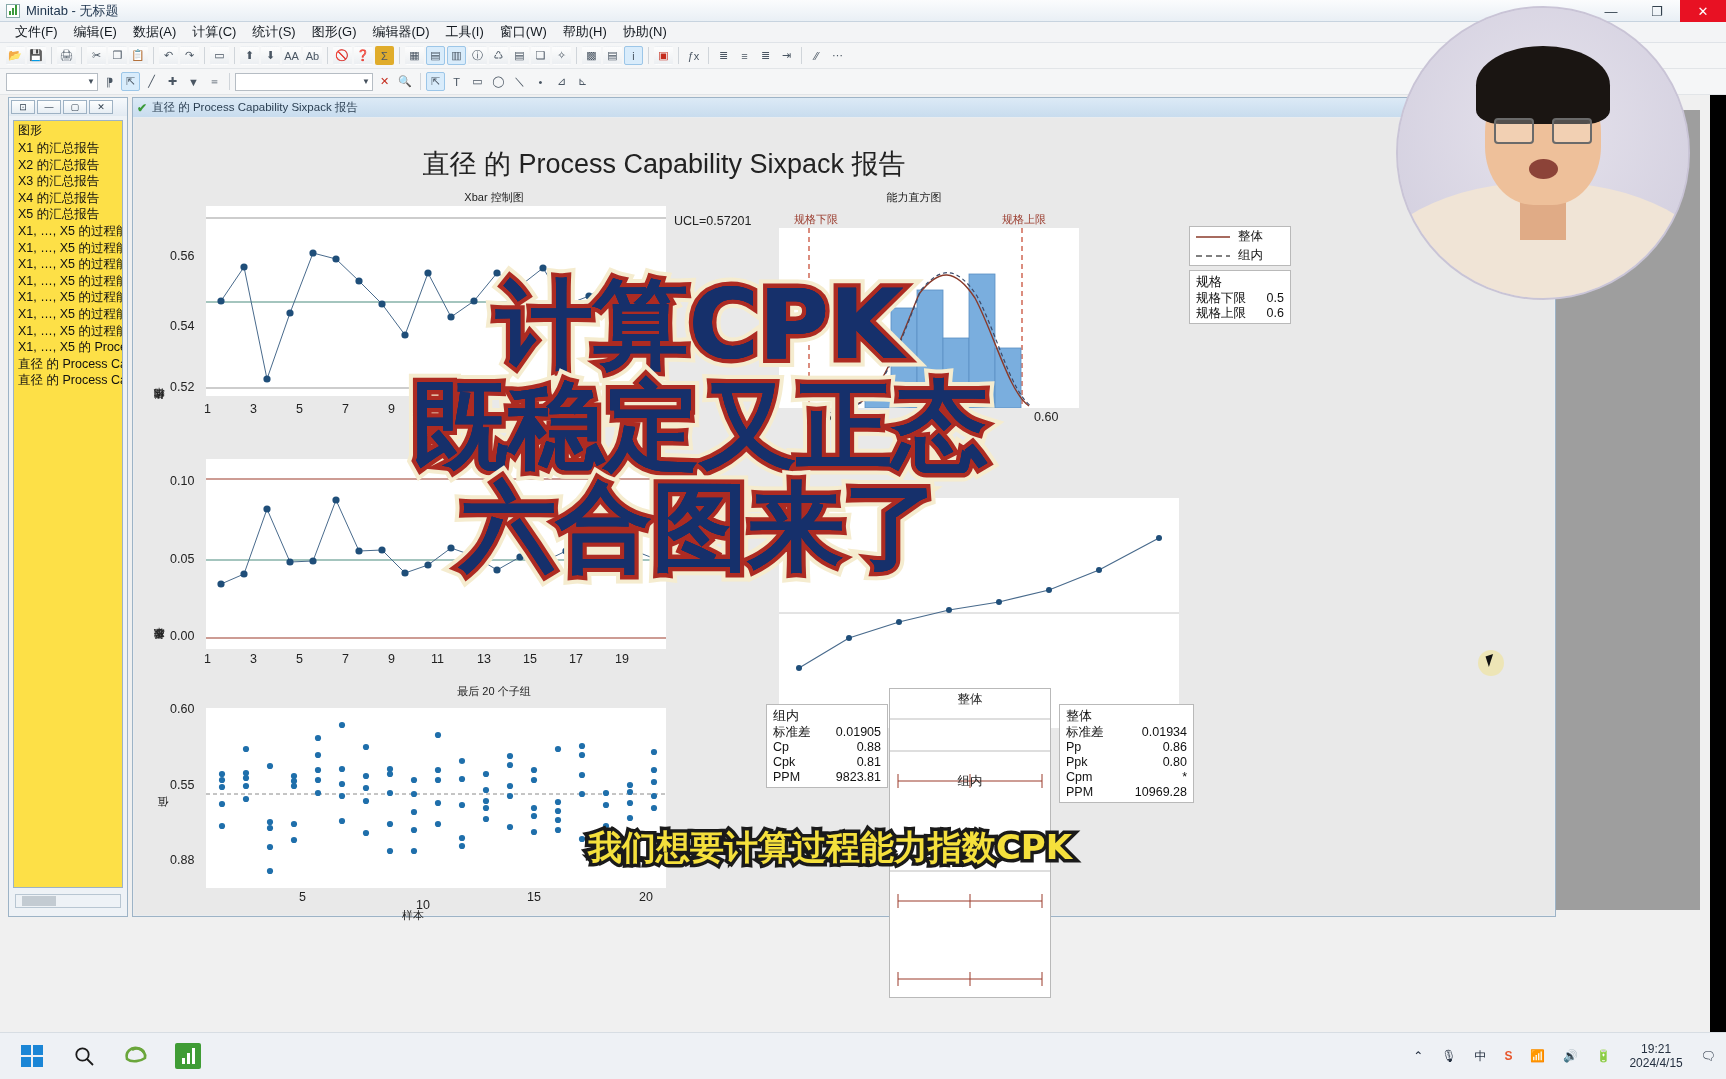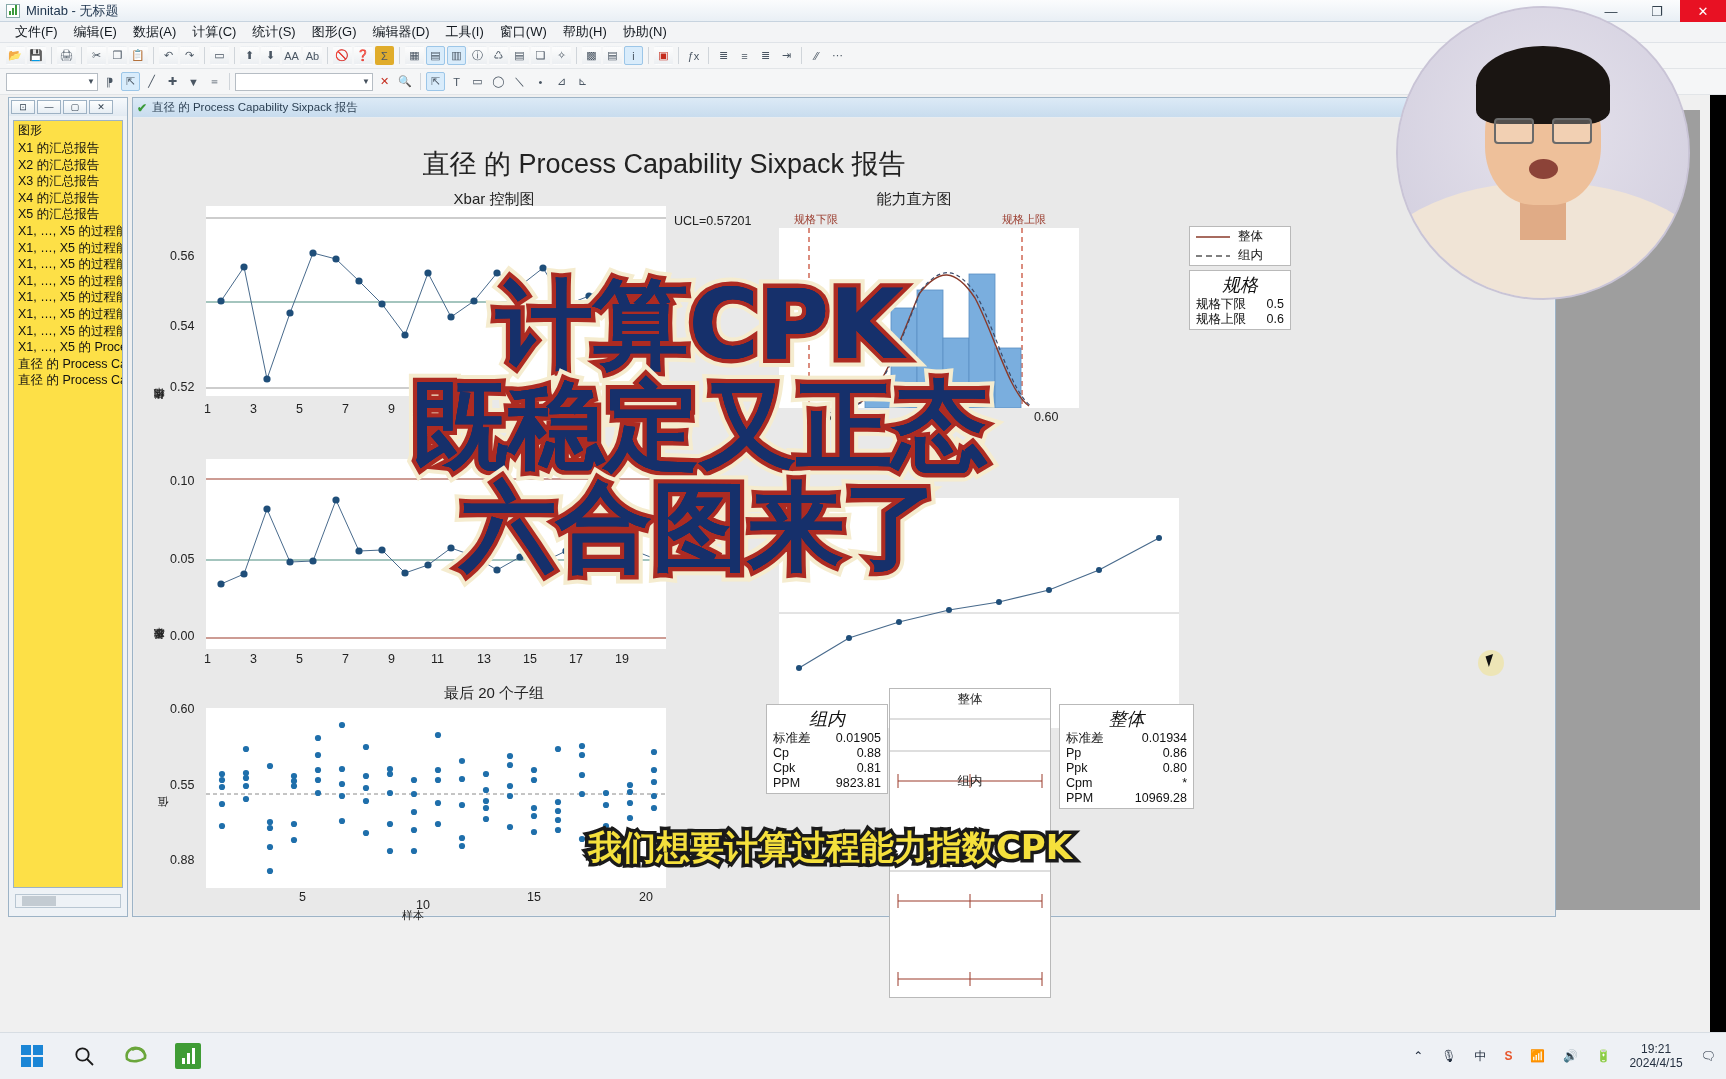--- a/index.html
+++ b/index.html
@@ -65,36 +65,36 @@
     background:#e9ecef; border:1px solid #9db3c6; }
   .gwin-title { height:19px; background:linear-gradient(#dceaf6,#c8dcee);
     display:flex; align-items:center; padding-left:4px; gap:5px; }
   .check { color:#3a9a3a; font-size:12px; font-weight:bold; }
   .gwin-title span.t { font-size:11.5px; color:#2b3f52; }
   .gwin-x { position:absolute; right:6px; top:2px; font-size:12px; color:#33414e; }
   .gcanvas { position:absolute; left:1px; top:20px; right:1px; bottom:1px; background:#e9e9e9; }
 
   .report-title { position:absolute; left:0; top:28px; width:1060px; text-align:center;
     font-size:27px; color:#222; }
-  .panel-title { position:absolute; font-size:15px; color:#222; text-align:center; }
+  .panel-title { position:absolute; font-size:11px; color:#222; text-align:center; }
 
   .plot { position:absolute; background:#fff; }
   .axlabel { position:absolute; font-size:11px; color:#222; }
   .axlabel.vert { writing-mode:vertical-rl; transform:rotate(180deg); }
   .tick { position:absolute; font-size:12.5px; color:#222; }
   .annot { position:absolute; font-size:12.5px; color:#222; }
   .spec-lab { position:absolute; font-size:11px; color:#9a3b2d; }
 
   svg { display:block; }
 
   .legend { position:absolute; background:#fff; border:1px solid #b9b9b9; }
   .legend .row { display:flex; align-items:center; gap:8px; font-size:12.5px; padding:1px 6px; color:#111;}
   .legend .lbl { color:#111; }
   .sbox { position:absolute; background:#fff; border:1px solid #b9b9b9; padding:2px 6px; }
-  .sbox .hd { text-align:center; font-size:18px; color:#111;font-style:italic; }
+  .sbox .hd { text-align:left; font-size:13px; color:#111; }
   .sbox .r { display:flex; justify-content:space-between; font-size:12.5px; color:#111; line-height:15px;}
   .sbox .r .k { margin-right:12px; }
 
   
   .mdi-right { position:absolute; left:1300px; top:110px; width:400px; height:800px; background:#9e9e9e; }
 
   
   .statusbar { position:absolute; left:0; bottom:47px; width:1726px; height:23px;
     background:#eceff2; border-top:1px solid #d2d7dc; display:flex; align-items:center;
     padding-left:6px; font-size:12.5px; color:#111; }

